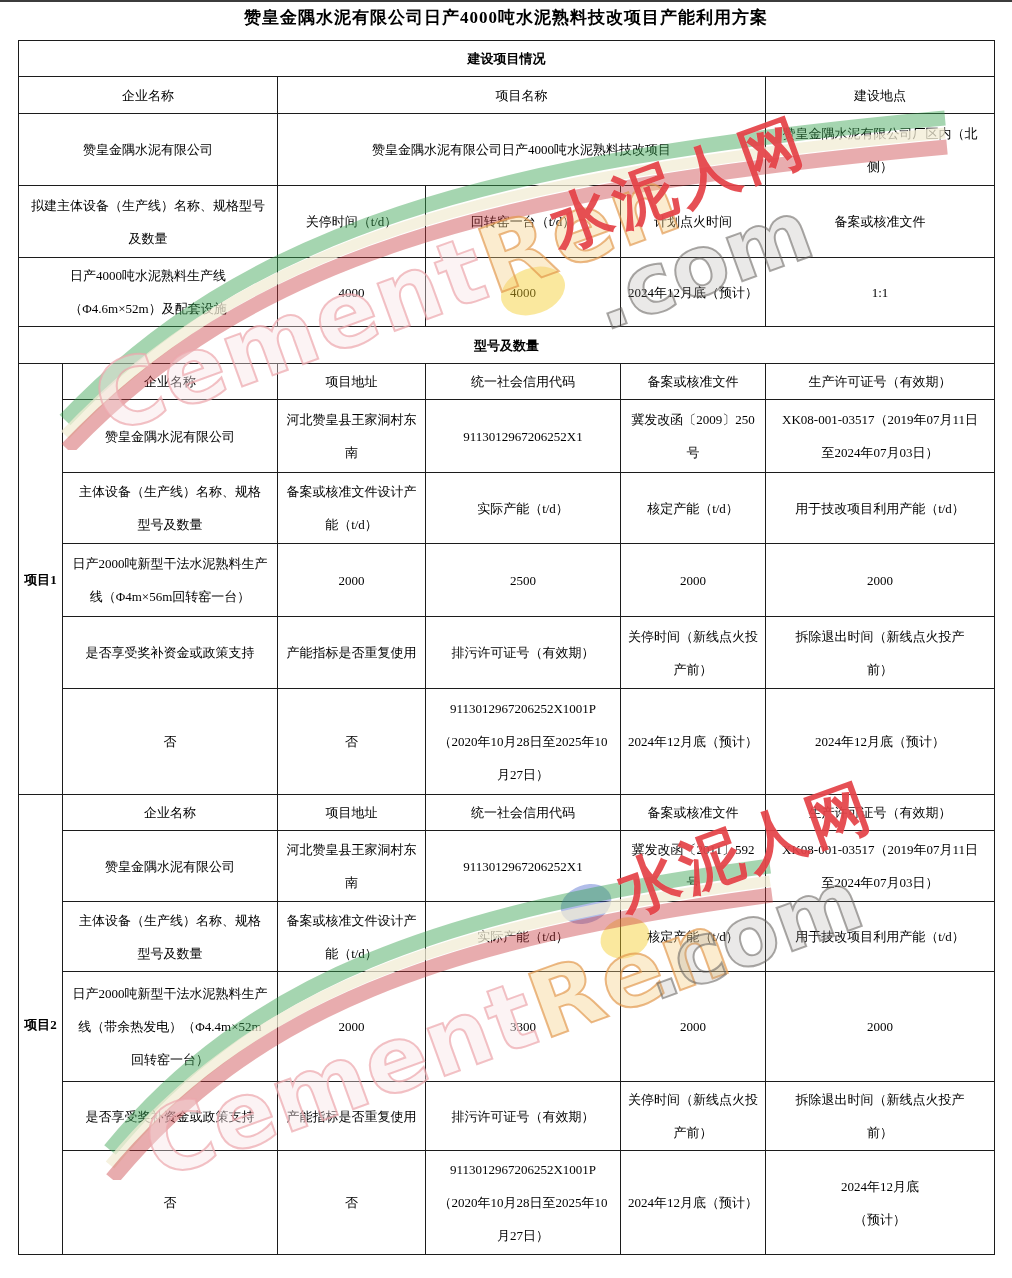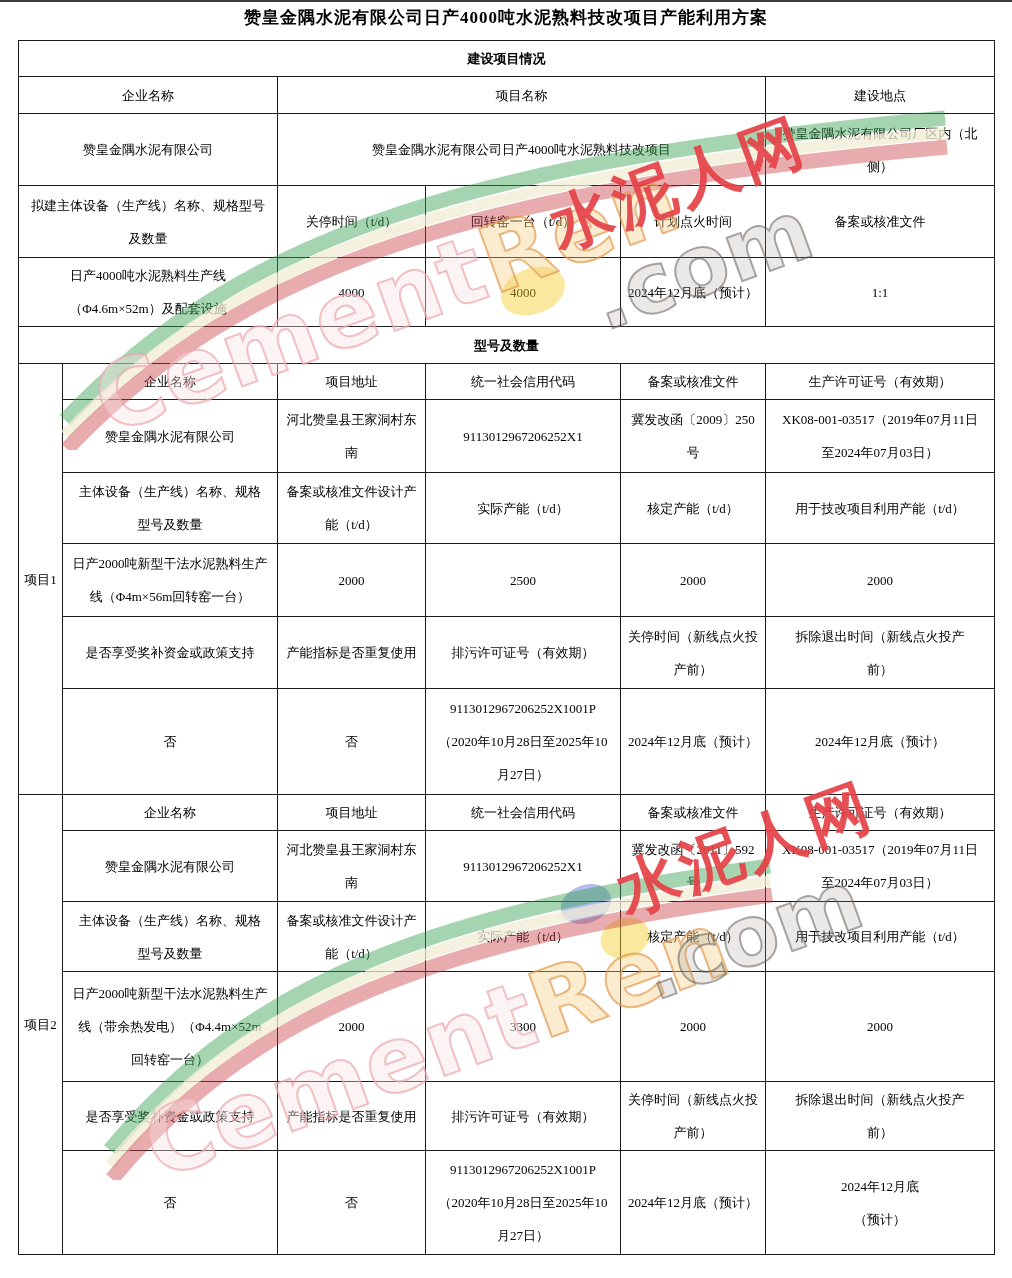--- a/index.html
+++ b/index.html
@@ -8,21 +8,21 @@
   .topline{position:absolute;left:0;top:0;width:1012px;height:2px;background:#3c3c3c;}
   .title{position:absolute;left:0;top:6px;width:1012px;text-align:center;margin:0;
          font-size:17px;font-weight:bold;letter-spacing:1px;}
   table.tbl{position:absolute;left:18px;top:40px;width:976px;border-collapse:collapse;
             table-layout:fixed;}
   .tbl td{border:1px solid #1c1c1c;text-align:center;vertical-align:middle;
           font-size:13px;line-height:33px;padding:1px 5px;white-space:pre-line;
           overflow:hidden;}
   .tbl td.h{font-weight:normal;}
   .tbl td.sec{font-weight:bold;}
-  .plabel{font-weight:normal;}
+  .plabel{font-weight:bold;}
   
   .wmp{position:absolute;z-index:5;pointer-events:none;}
   .wm-brand{font-family:"DejaVu Sans", sans-serif;font-weight:bold;font-size:92px;
             transform:rotate(-20deg);transform-origin:0 0;white-space:nowrap;letter-spacing:2px;}
   .wm-cement{color:rgba(248,224,227,0.40);-webkit-text-stroke:2px rgba(236,166,172,0.70);}
   .wm-ren{color:rgba(245,205,130,0.38);-webkit-text-stroke:2px rgba(224,148,70,0.65);}
   .wm-cn{font-family:"DejaVu Sans", sans-serif;font-weight:bold;font-size:62px;
          color:rgba(224,42,48,0.82);transform:rotate(-20deg);transform-origin:0 0;
          white-space:nowrap;letter-spacing:5px;text-shadow:0 0 1px rgba(255,255,255,0.6);}
   .wm-com{font-family:"DejaVu Sans", sans-serif;font-weight:bold;font-size:84px;

